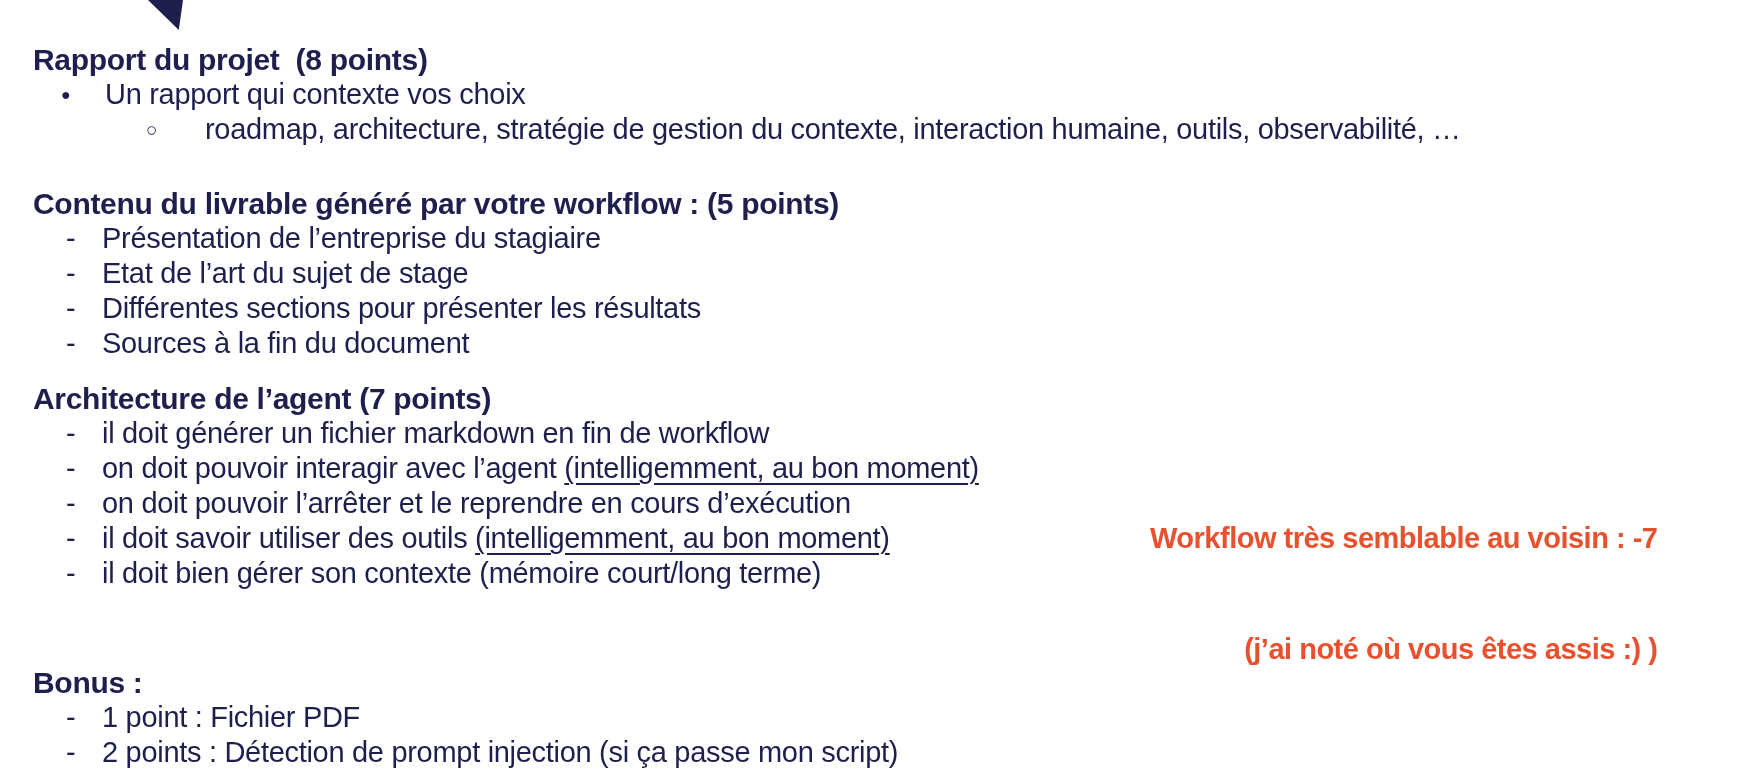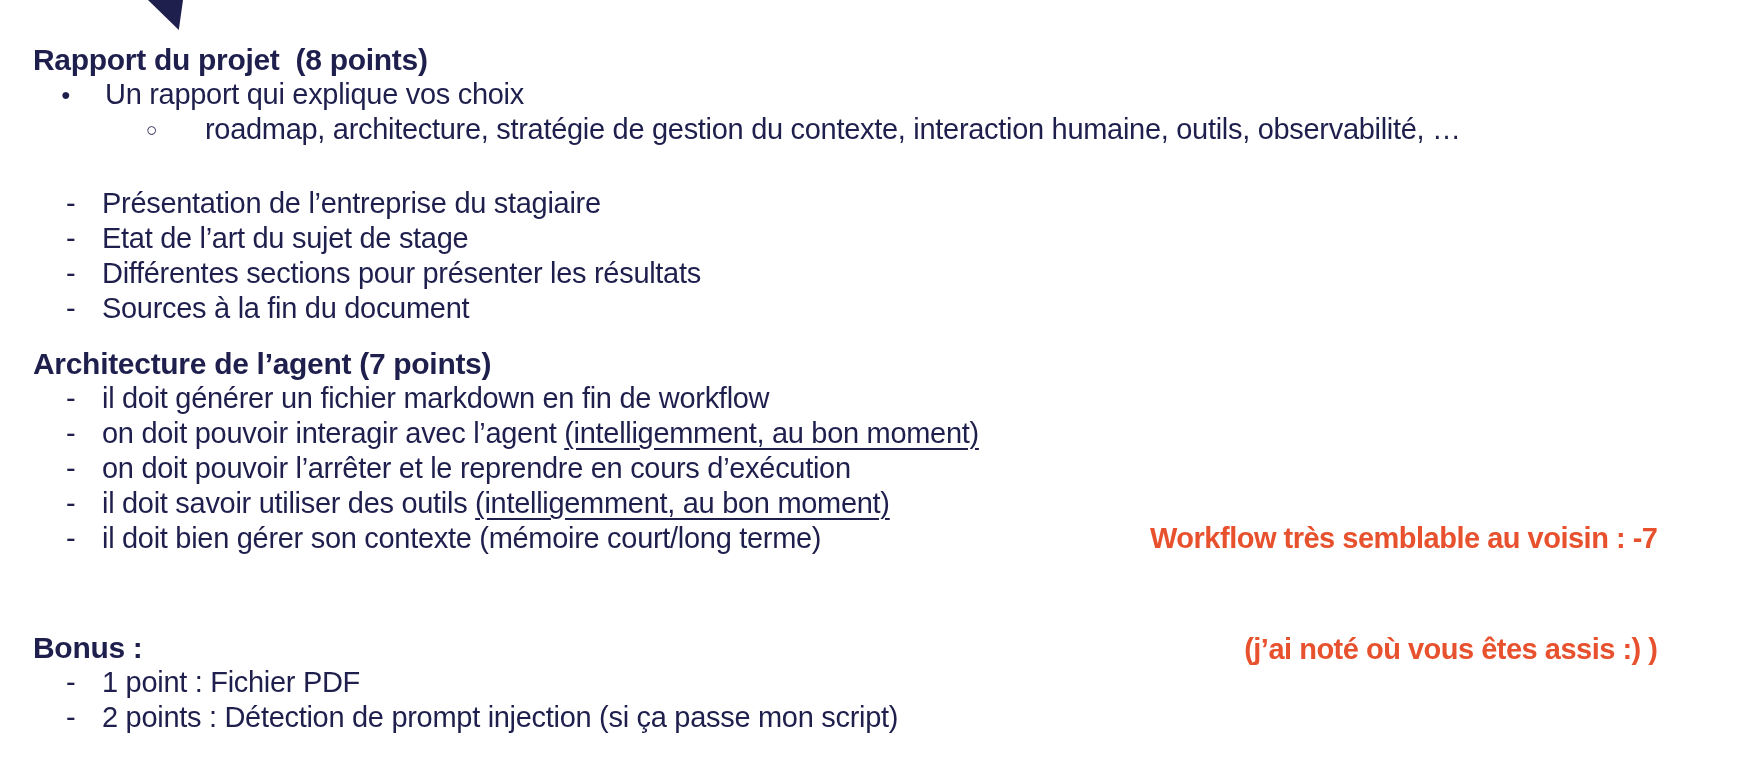--- a/index.html
+++ b/index.html
@@ -94,29 +94,30 @@
 <body>
 
 <div class="corner-triangle"></div>
 
 <div class="content">
 
   <div class="section">
     <div class="heading">Rapport du projet  (8 points)</div>
     <div class="row l1">
       <span class="marker">●</span>
-      <span class="text">Un rapport qui explique vos choix</span>
+      <span class="text">Un rapport qui contexte vos choix</span>
     </div>
     <div class="row l2">
       <span class="marker">○</span>
       <span class="text">roadmap, architecture, stratégie de gestion du contexte, interaction humaine, outils, observabilité, …</span>
     </div>
   </div>
 
   <div class="section sec-2">
+    <div class="heading">Contenu du livrable généré par votre workflow : (5 points)</div>
     <div class="row ld">
       <span class="marker">-</span>
       <span class="text">Présentation de l’entreprise du stagiaire</span>
     </div>
     <div class="row ld">
       <span class="marker">-</span>
       <span class="text">Etat de l’art du sujet de stage</span>
     </div>
     <div class="row ld">
       <span class="marker">-</span>

